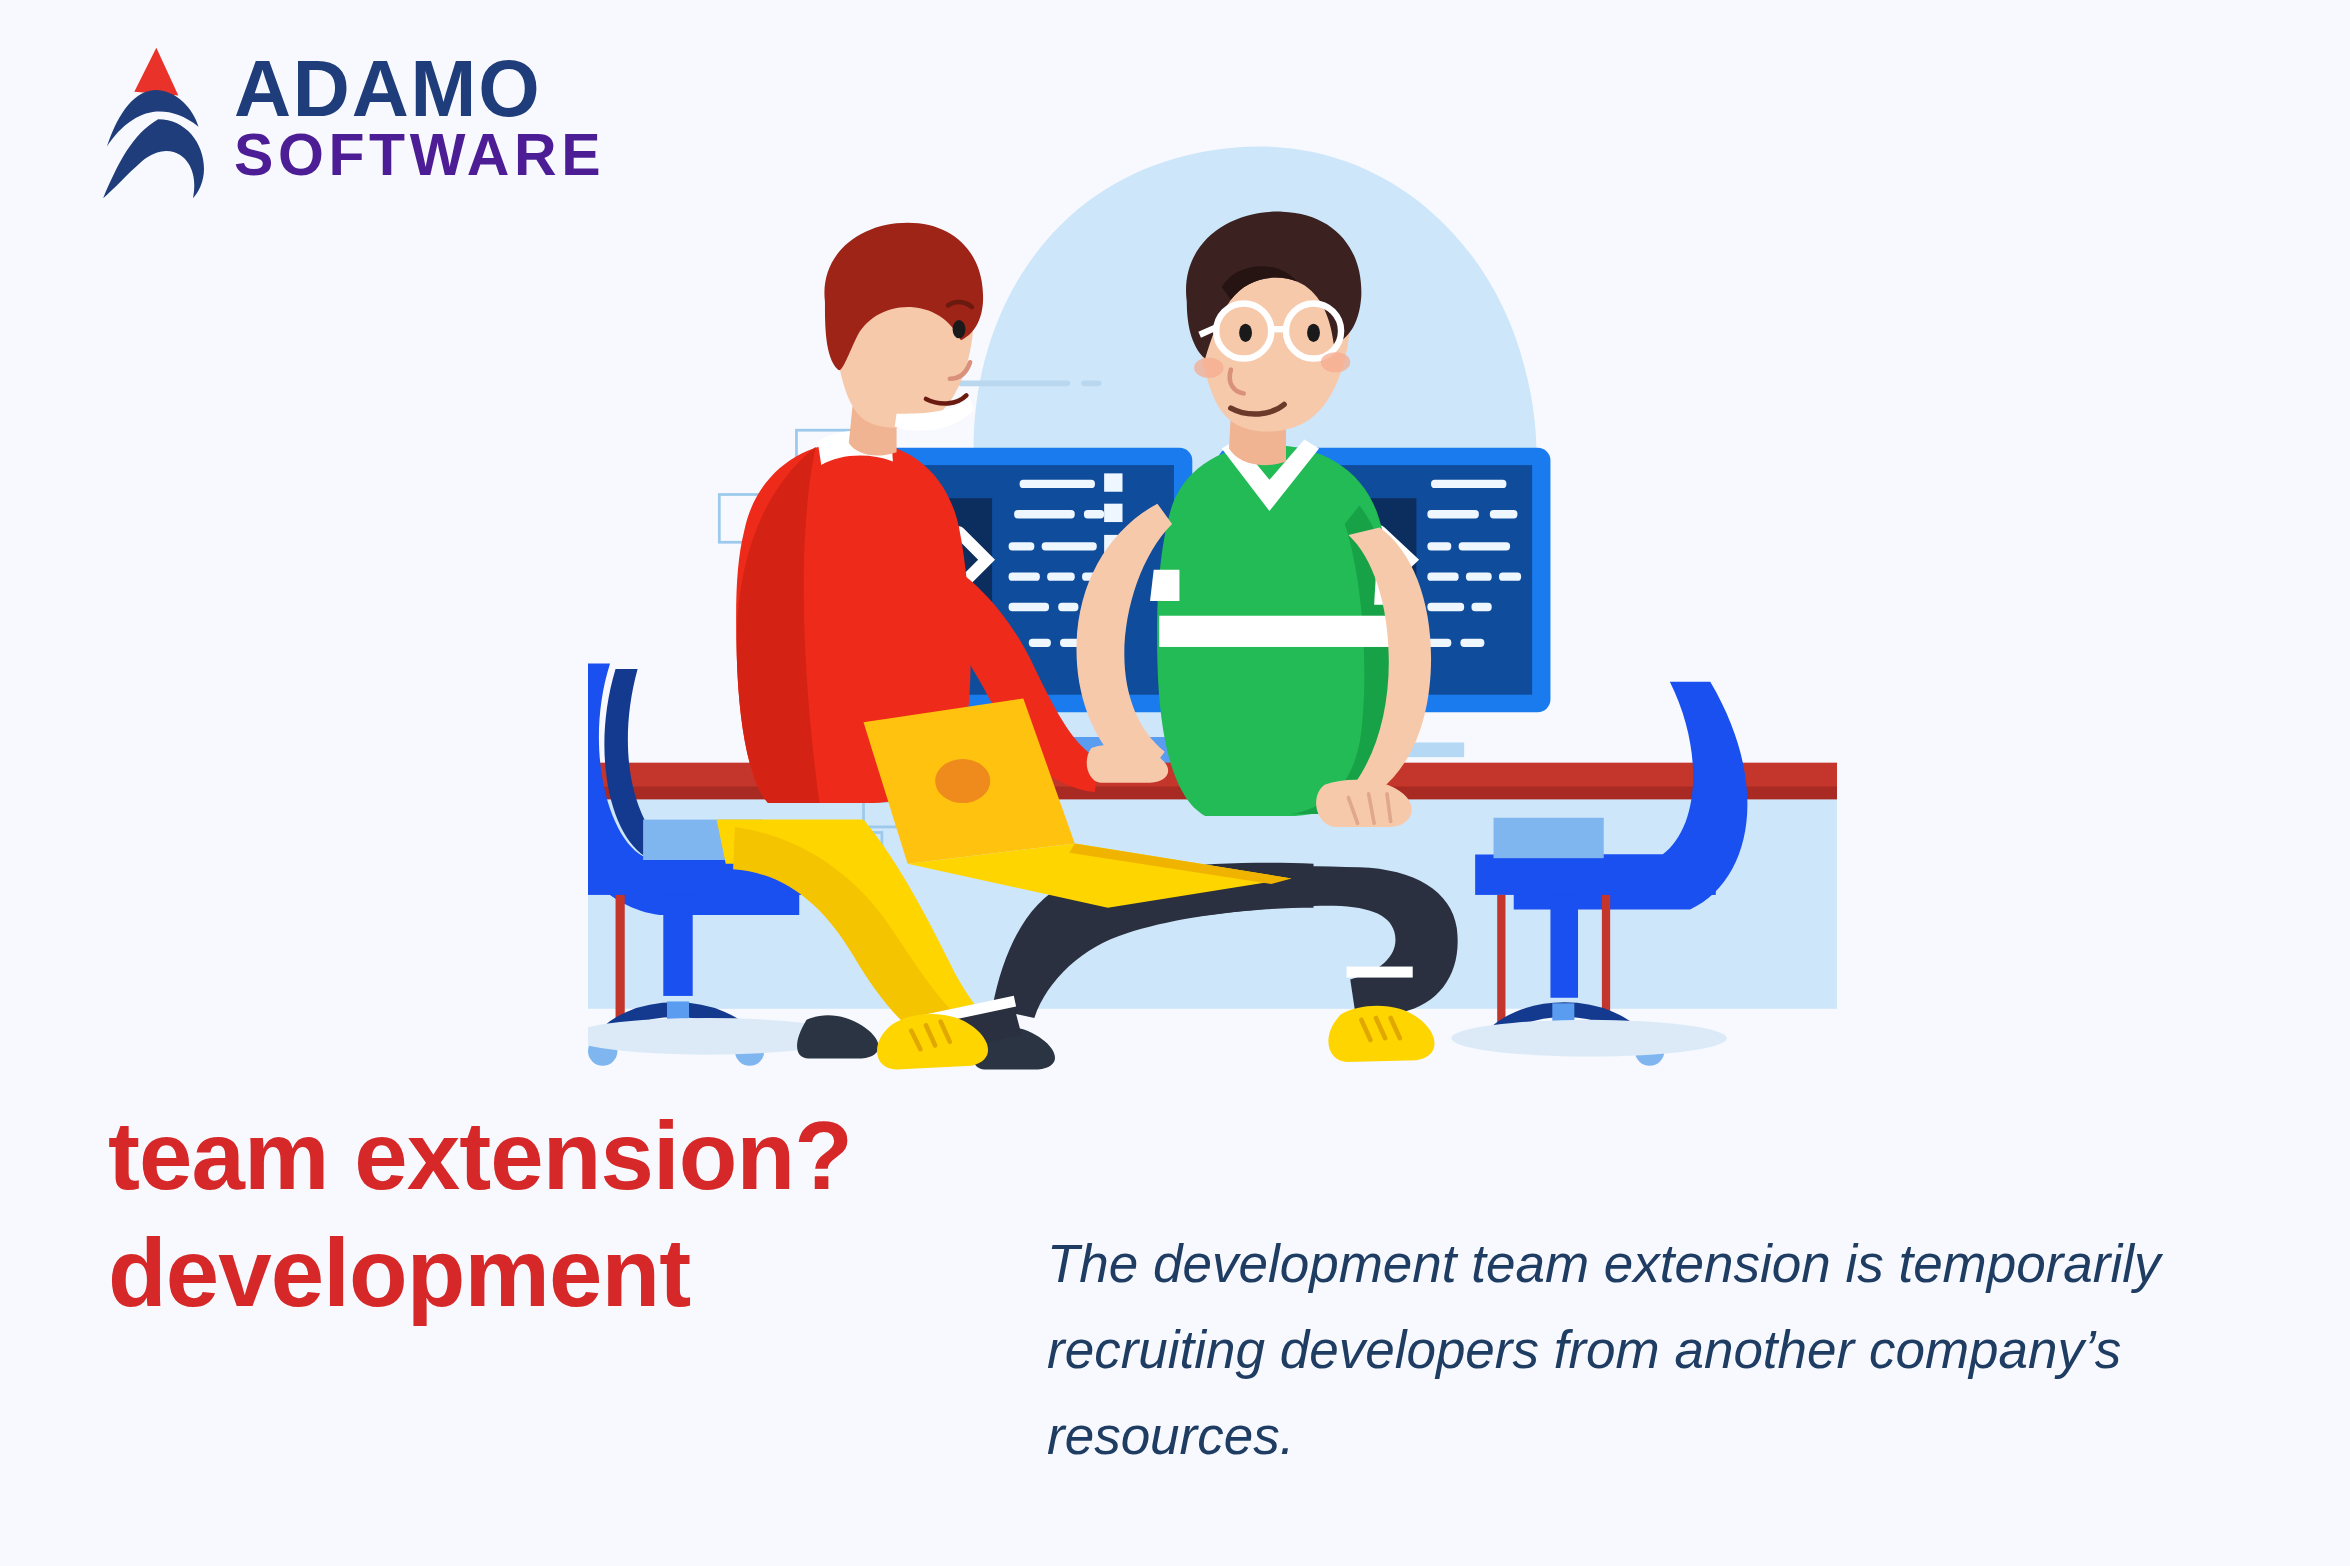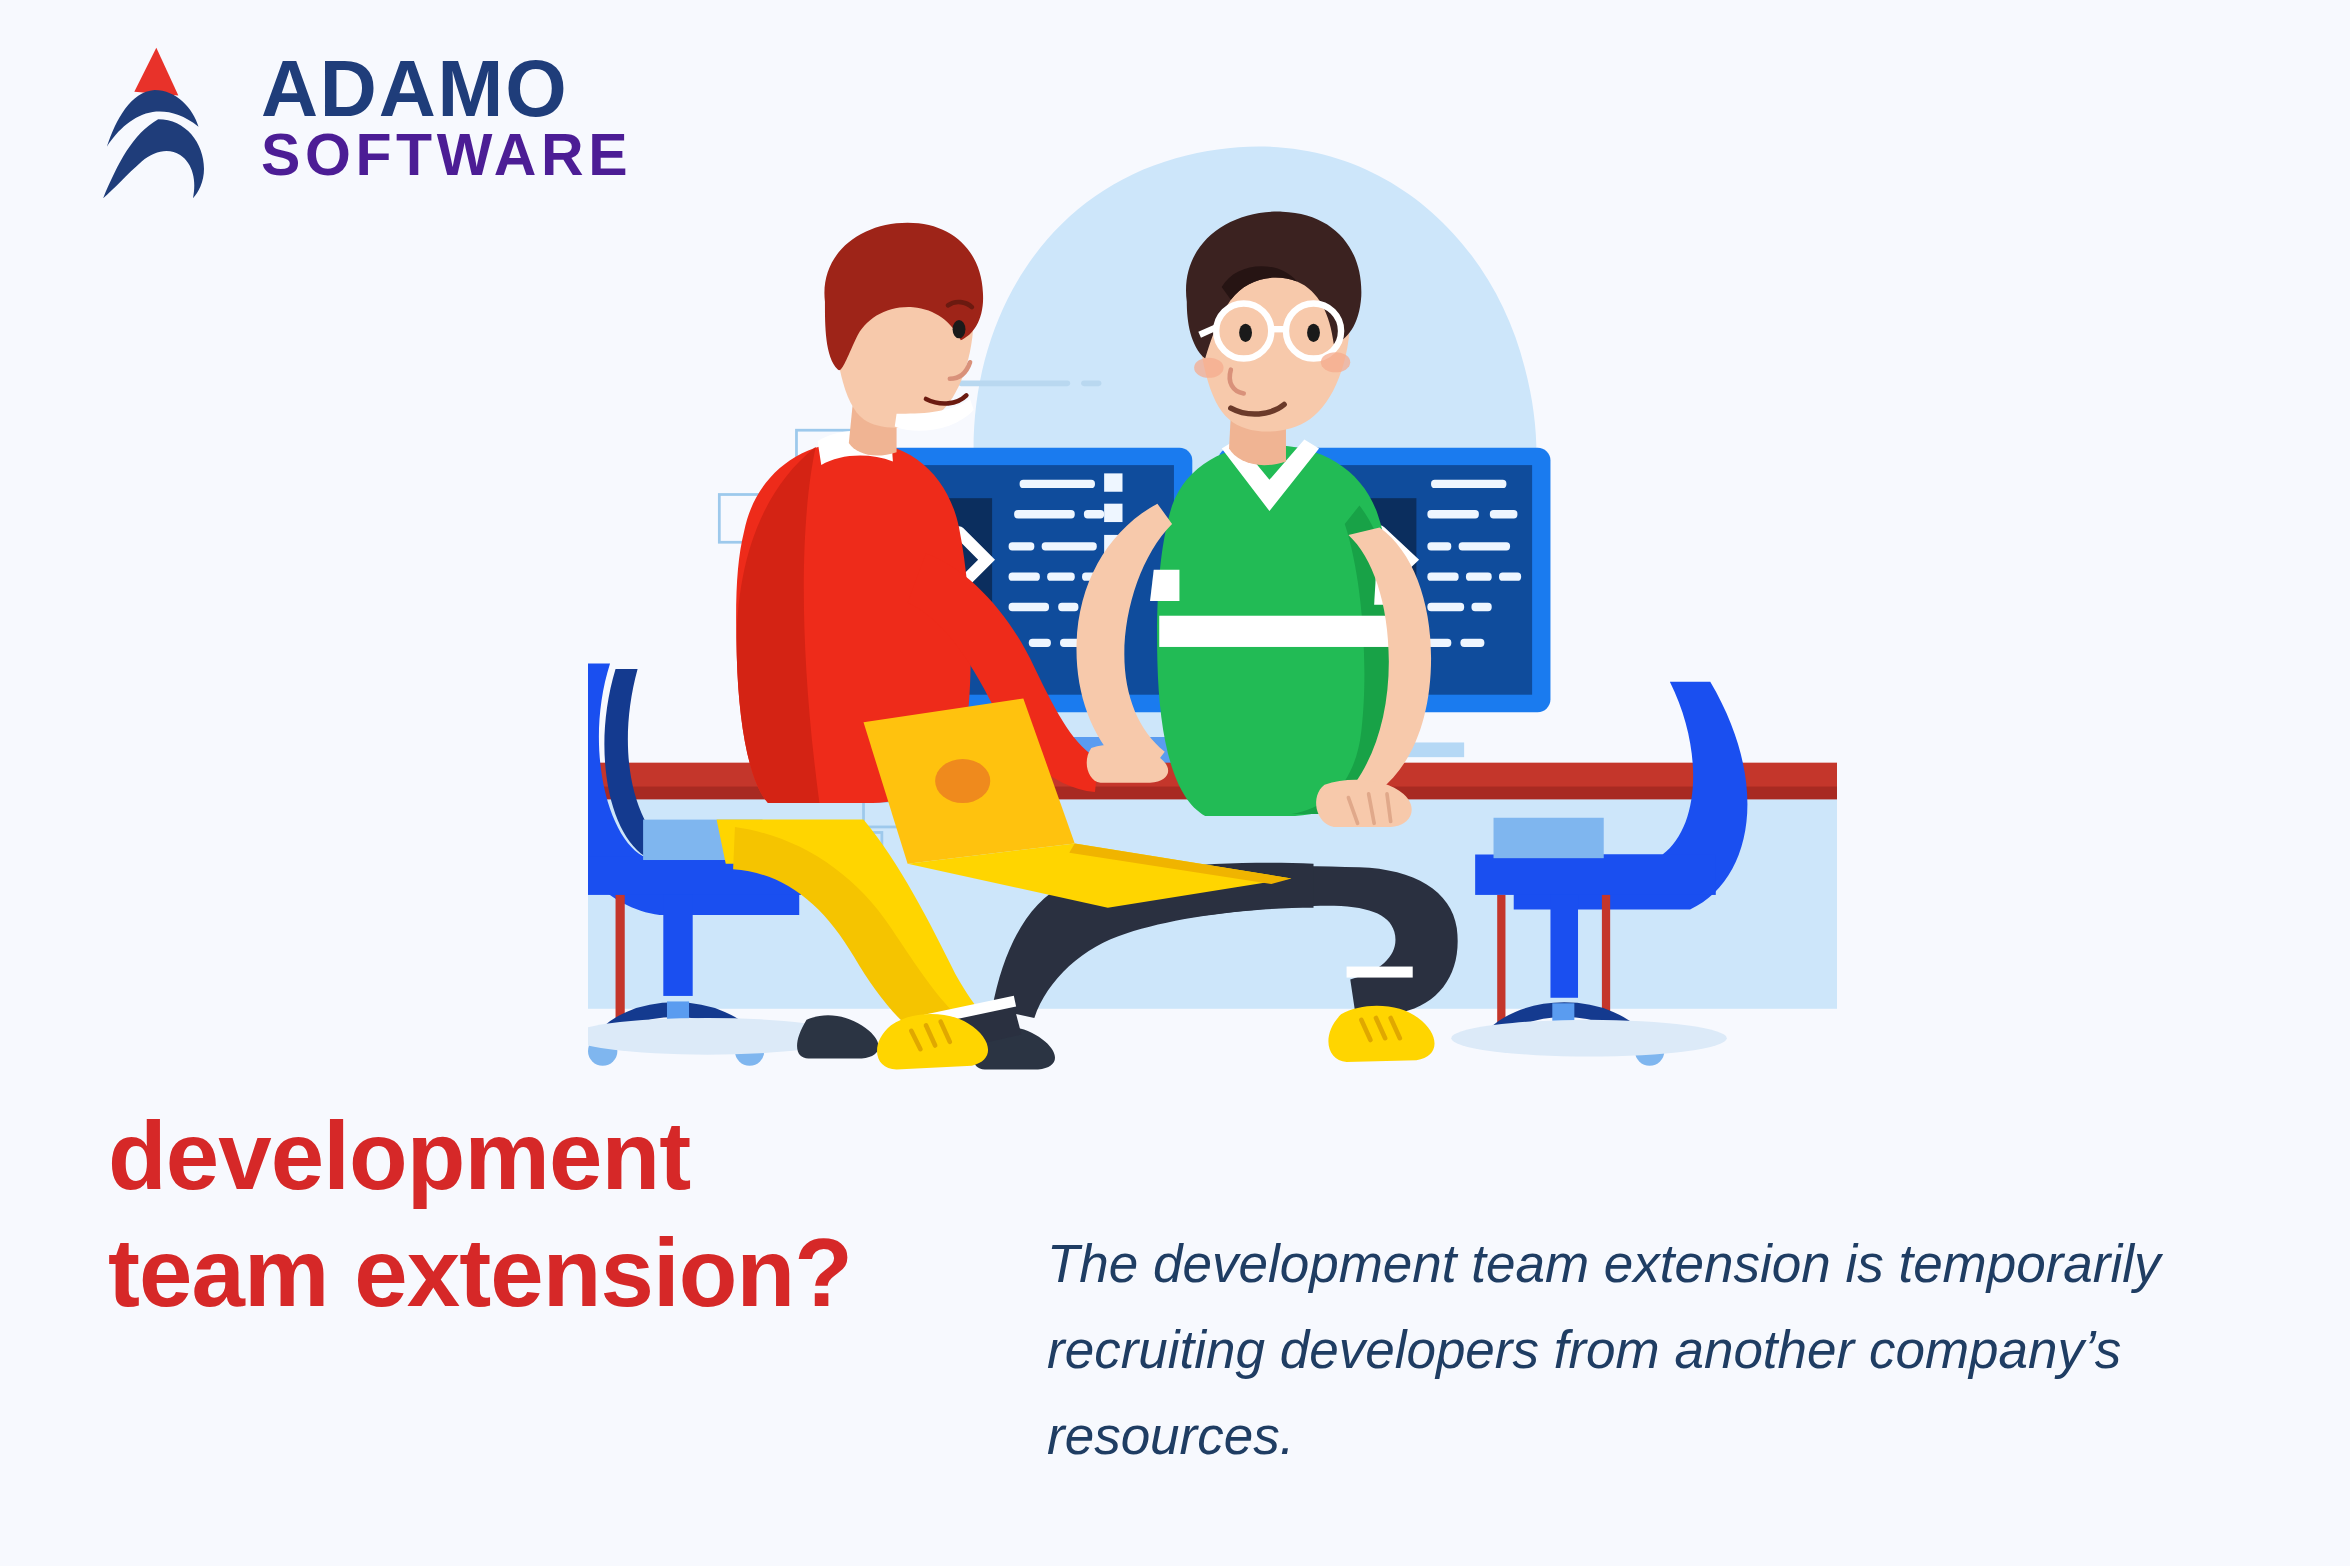--- a/index.html
+++ b/index.html
@@ -7,21 +7,21 @@
   body {
     background:#f7f9fe;
     font-family:"Liberation Sans", sans-serif;
     overflow:hidden;
     position:relative;
   }
 
   
   #logo-block {
     position:absolute; left:90px; top:35px;
-    display:flex; align-items:center; gap:42px;
+    display:flex; align-items:center; gap:15px;
   }
   #logo-mark { width:129px; height:165px; display:block; }
   #logo-words { display:flex; flex-direction:column; line-height:0.96; }
   #logo-words .l1 {
     font-size:79px; font-weight:800; letter-spacing:1.8px;
     color:#1f3d7a;
   }
   #logo-words .l2 {
     font-size:59px; font-weight:800; letter-spacing:4.6px;
     color:#4c1d95;
@@ -331,18 +331,18 @@
     <path d="M700 252 C696 266 702 276 714 278" stroke="#d9917a" stroke-width="5" fill="none" stroke-linecap="round"></path>
     <path d="M700 294 C718 304 744 302 758 290" stroke="#6b3a2a" stroke-width="6" fill="none" stroke-linecap="round"></path>
     <ellipse cx="676" cy="250" rx="16" ry="11" fill="#f5ab8e" opacity="0.75"></ellipse>
     <ellipse cx="814" cy="244" rx="16" ry="11" fill="#f5ab8e" opacity="0.75"></ellipse>
   </g>
 
 </svg>
 </div>
 
 <h1 id="headline">
+  <span class="hl-line">team extension?</span>
   <span class="hl-line">development</span>
-  <span class="hl-line">team extension?</span>
 </h1>
 
 <p id="body-copy">The development team extension is temporarily recruiting developers from another company’s resources.</p>
 
 
 </body></html>

